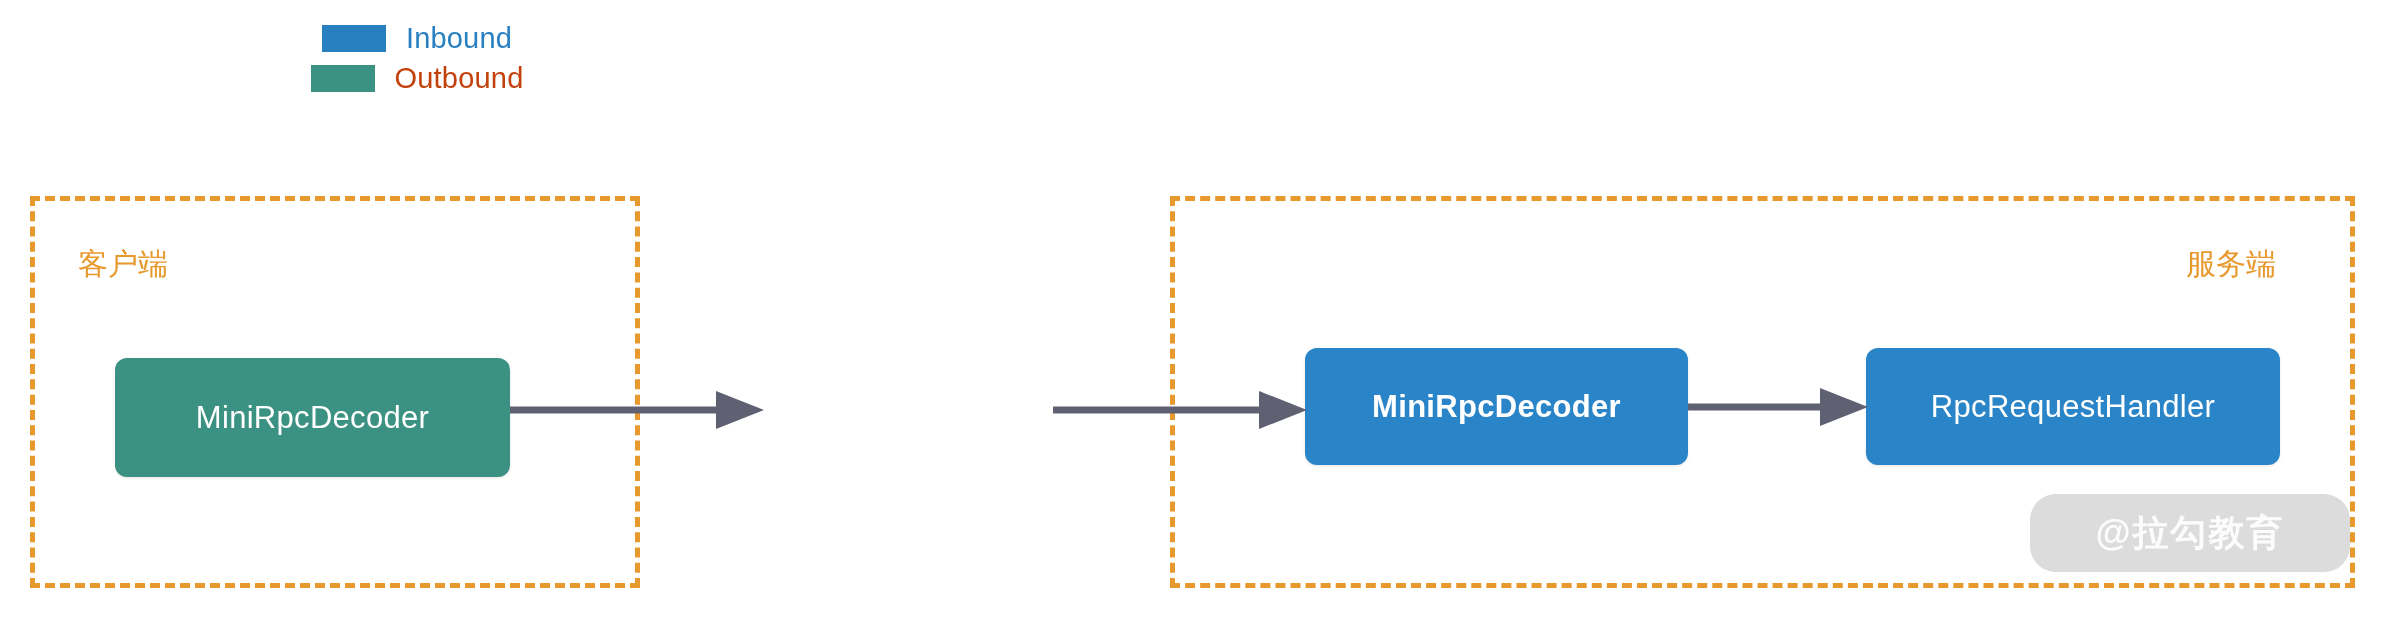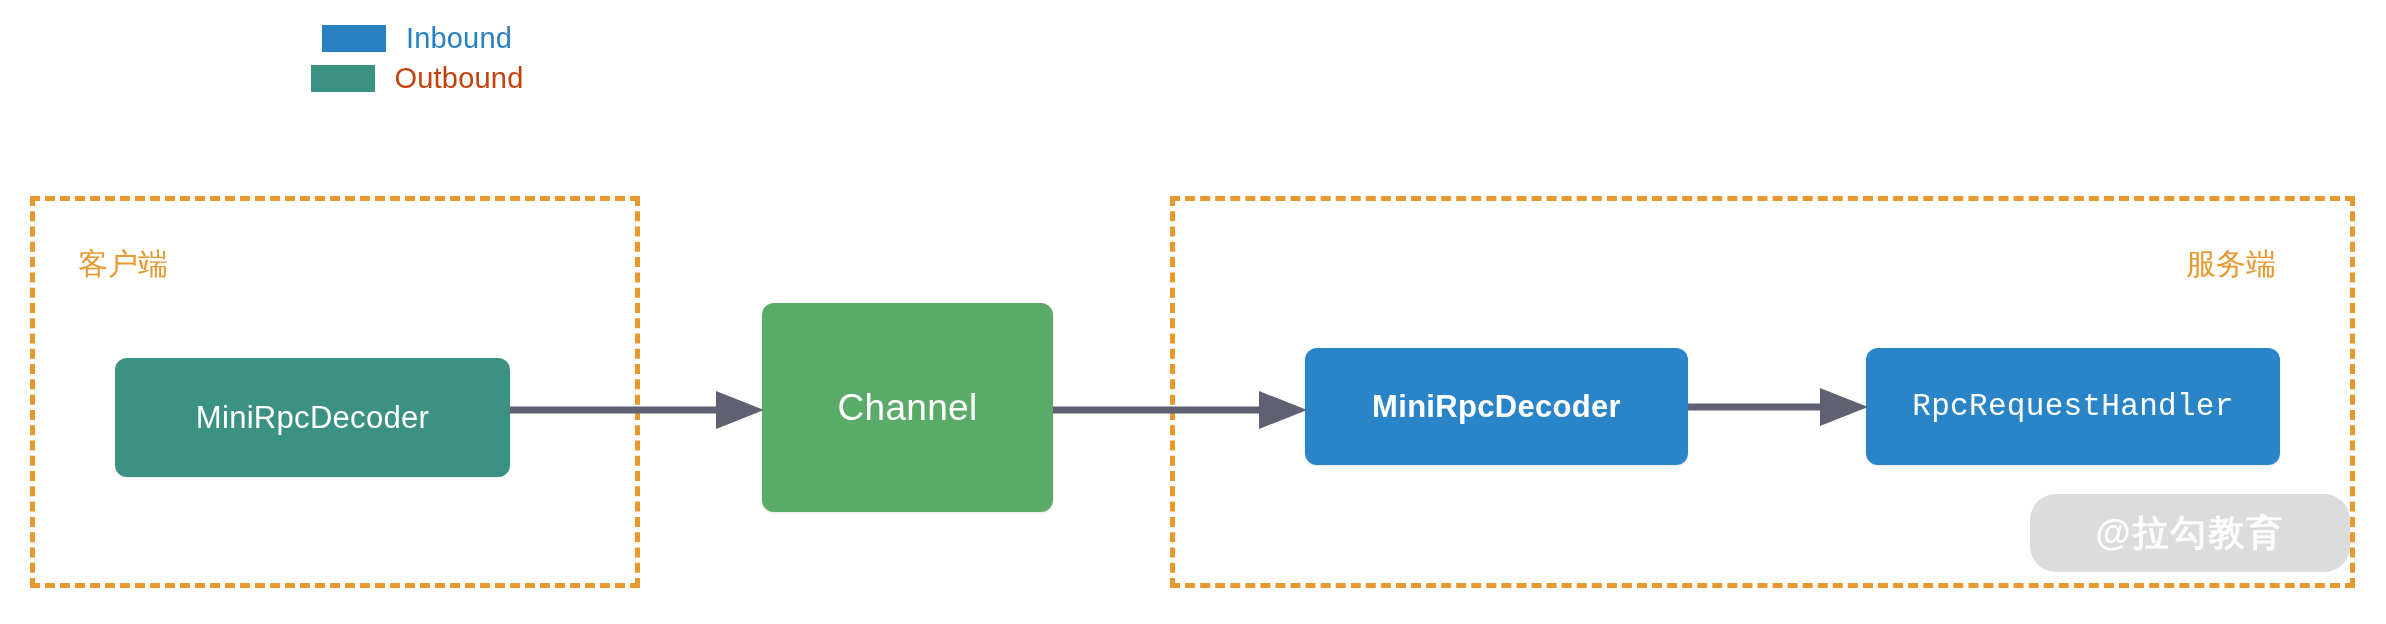--- a/index.html
+++ b/index.html
@@ -125,29 +125,26 @@
   <div class="zone" style="left:30px; top:196px; width:610px; height:392px;"></div>
   <div class="zone-label" style="left:78px; top:244px;">客户端</div>
 
   <div class="zone" style="left:1170px; top:196px; width:1185px; height:392px;"></div>
   <div class="zone-label" style="left:2186px; top:244px;">服务端</div>
 
   <div class="node" style="left:115px; top:358px; width:395px; height:119px; background:#3b9182;">
     <span class="node-label">MiniRpcDecoder</span>
   </div>
 
-  <div class="node channel" style="left:762px; top:303px; width:291px; height:209px; background:#5aab68;">
-    <span class="node-label">Channel</span>
-  </div>
 
   <div class="node" style="left:1305px; top:348px; width:383px; height:117px; background:#2a84c8;font-weight:bold;">
     <span class="node-label">MiniRpcDecoder</span>
   </div>
 
-  <div class="node" style="left:1866px; top:348px; width:414px; height:117px; background:#2a84c8;font-family:Liberation Mono, monospace;">
+  <div class="node" style="left:1866px; top:348px; width:414px; height:117px; background:#2a84c8;">
     <span class="node-label">RpcRequestHandler</span>
   </div>
 
   <svg class="arrow" style="left:510px; top:388px; width:254px;" viewBox="0 0 254 44" preserveAspectRatio="none">
     <line x1="0" y1="22" x2="212" y2="22" stroke="#5f6072" stroke-width="7"></line>
     <polygon points="206,3 254,22 206,41" fill="#5f6072"></polygon>
   </svg>
 
   <svg class="arrow" style="left:1053px; top:388px; width:254px;" viewBox="0 0 254 44" preserveAspectRatio="none">
     <line x1="0" y1="22" x2="212" y2="22" stroke="#5f6072" stroke-width="7"></line>

